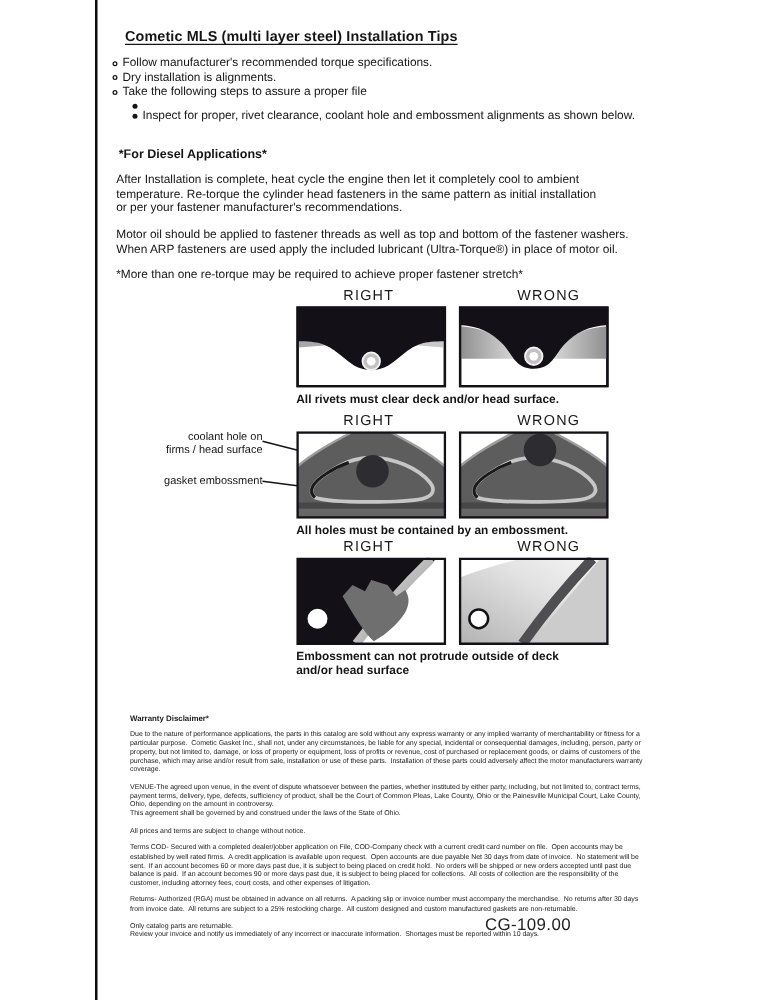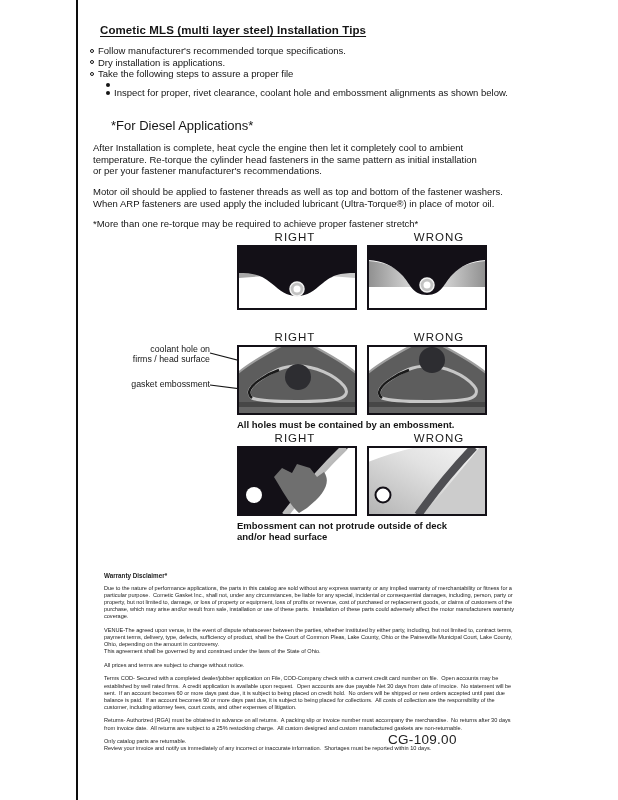--- a/index.html
+++ b/index.html
@@ -24,21 +24,21 @@
   .b-row .txt { white-space:pre-wrap; }
   .b-circ {
     flex:0 0 auto; width:4px; height:4px; border:1px solid #151515; border-radius:50%;
     margin:3.5px 4px 0 0;
   }
   .b-row.sub { margin-left:16px; }
   .b-dot {
     flex:0 0 auto; width:4px; height:4px; background:#151515; border-radius:50%;
     margin:3.5px 4px 0 0;
   }
-  .diesel-h { font-size:13px; font-weight:normal; margin-top:19px; margin-left:21px; }
+  .diesel-h { font-size:10px; font-weight:bold; margin-top:19px; margin-left:5px; }
   .body-p {
     font-size:9.5px; line-height:11.7px; white-space:pre-wrap;
     margin-top:9px; margin-left:3px;
   }
 
   
   .dg-labels { display:flex; gap:28px; }
   .dg-labels span { width:120px; text-align:center; font-size:11.5px; letter-spacing:1px; color:#1a1a1a; }
   .dg-panels { display:flex; gap:10px; margin-top:2px; }
   .dg-caption { font-size:9.5px; font-weight:bold; margin-top:4px; white-space:pre-line; }
@@ -74,21 +74,21 @@
   <div class="main">
     <h1 class="title">Cometic MLS (multi layer steel) Installation Tips</h1>
 
     <div>
       <div class="b-row">
         <span class="b-circ"></span>
         <span class="txt">Follow manufacturer's recommended torque specifications.</span>
       </div>
       <div class="b-row">
         <span class="b-circ"></span>
-        <span class="txt">Dry installation is applications.</span>
+        <span class="txt">Dry installation is alignments.</span>
       </div>
       <div class="b-row">
         <span class="b-circ"></span>
         <span class="txt">Take the following steps to assure a proper file</span>
       </div>
       <div class="b-row sub">
         <span class="b-dot"></span>
       </div>
       <div class="b-row sub">
         <span class="b-dot"></span>
@@ -133,20 +133,21 @@
         </defs>
         <rect x="1" y="1" width="118" height="63" fill="#ffffff" stroke="#131017" stroke-width="2"></rect>
         <path d="M1,16 C18,17 28,22 38,31 C46,38 50,42 56,42 L1,42 Z" fill="url(#g1a)"></path>
         <path d="M119,16 C102,17 92,22 82,31 C74,38 70,42 64,42 L119,42 Z" fill="url(#g1b)"></path>
         <path d="M1,1 H119 V15 C103,16 94,21 85,30 C77,38 75,50 60,50 C45,50 43,38 35,30 C26,21 17,16 1,15 Z" fill="#131017"></path>
         <circle cx="60" cy="40" r="7" fill="#c2c2c2" stroke="#f2f2f2" stroke-width="1.5"></circle>
         <circle cx="60" cy="40" r="3.5" fill="#ffffff"></circle>
         <rect x="1" y="1" width="118" height="63" fill="none" stroke="#131017" stroke-width="2"></rect>
       </svg>
     </div>
+    <div class="dg-caption">All rivets must clear deck and/or head surface.</div>
   </div>
 
   <div class="diagram2">
     <svg class="d2-lines" viewBox="0 0 380 100">
       <line x1="90" y1="22" x2="176" y2="44" stroke="#141414" stroke-width="1.2"></line>
       <line x1="90" y1="54" x2="144" y2="61" stroke="#141414" stroke-width="1.2"></line>
     </svg>
     <div class="d2-label1">coolant hole on
 firms / head surface</div>
     <div class="d2-label2">gasket embossment</div>

